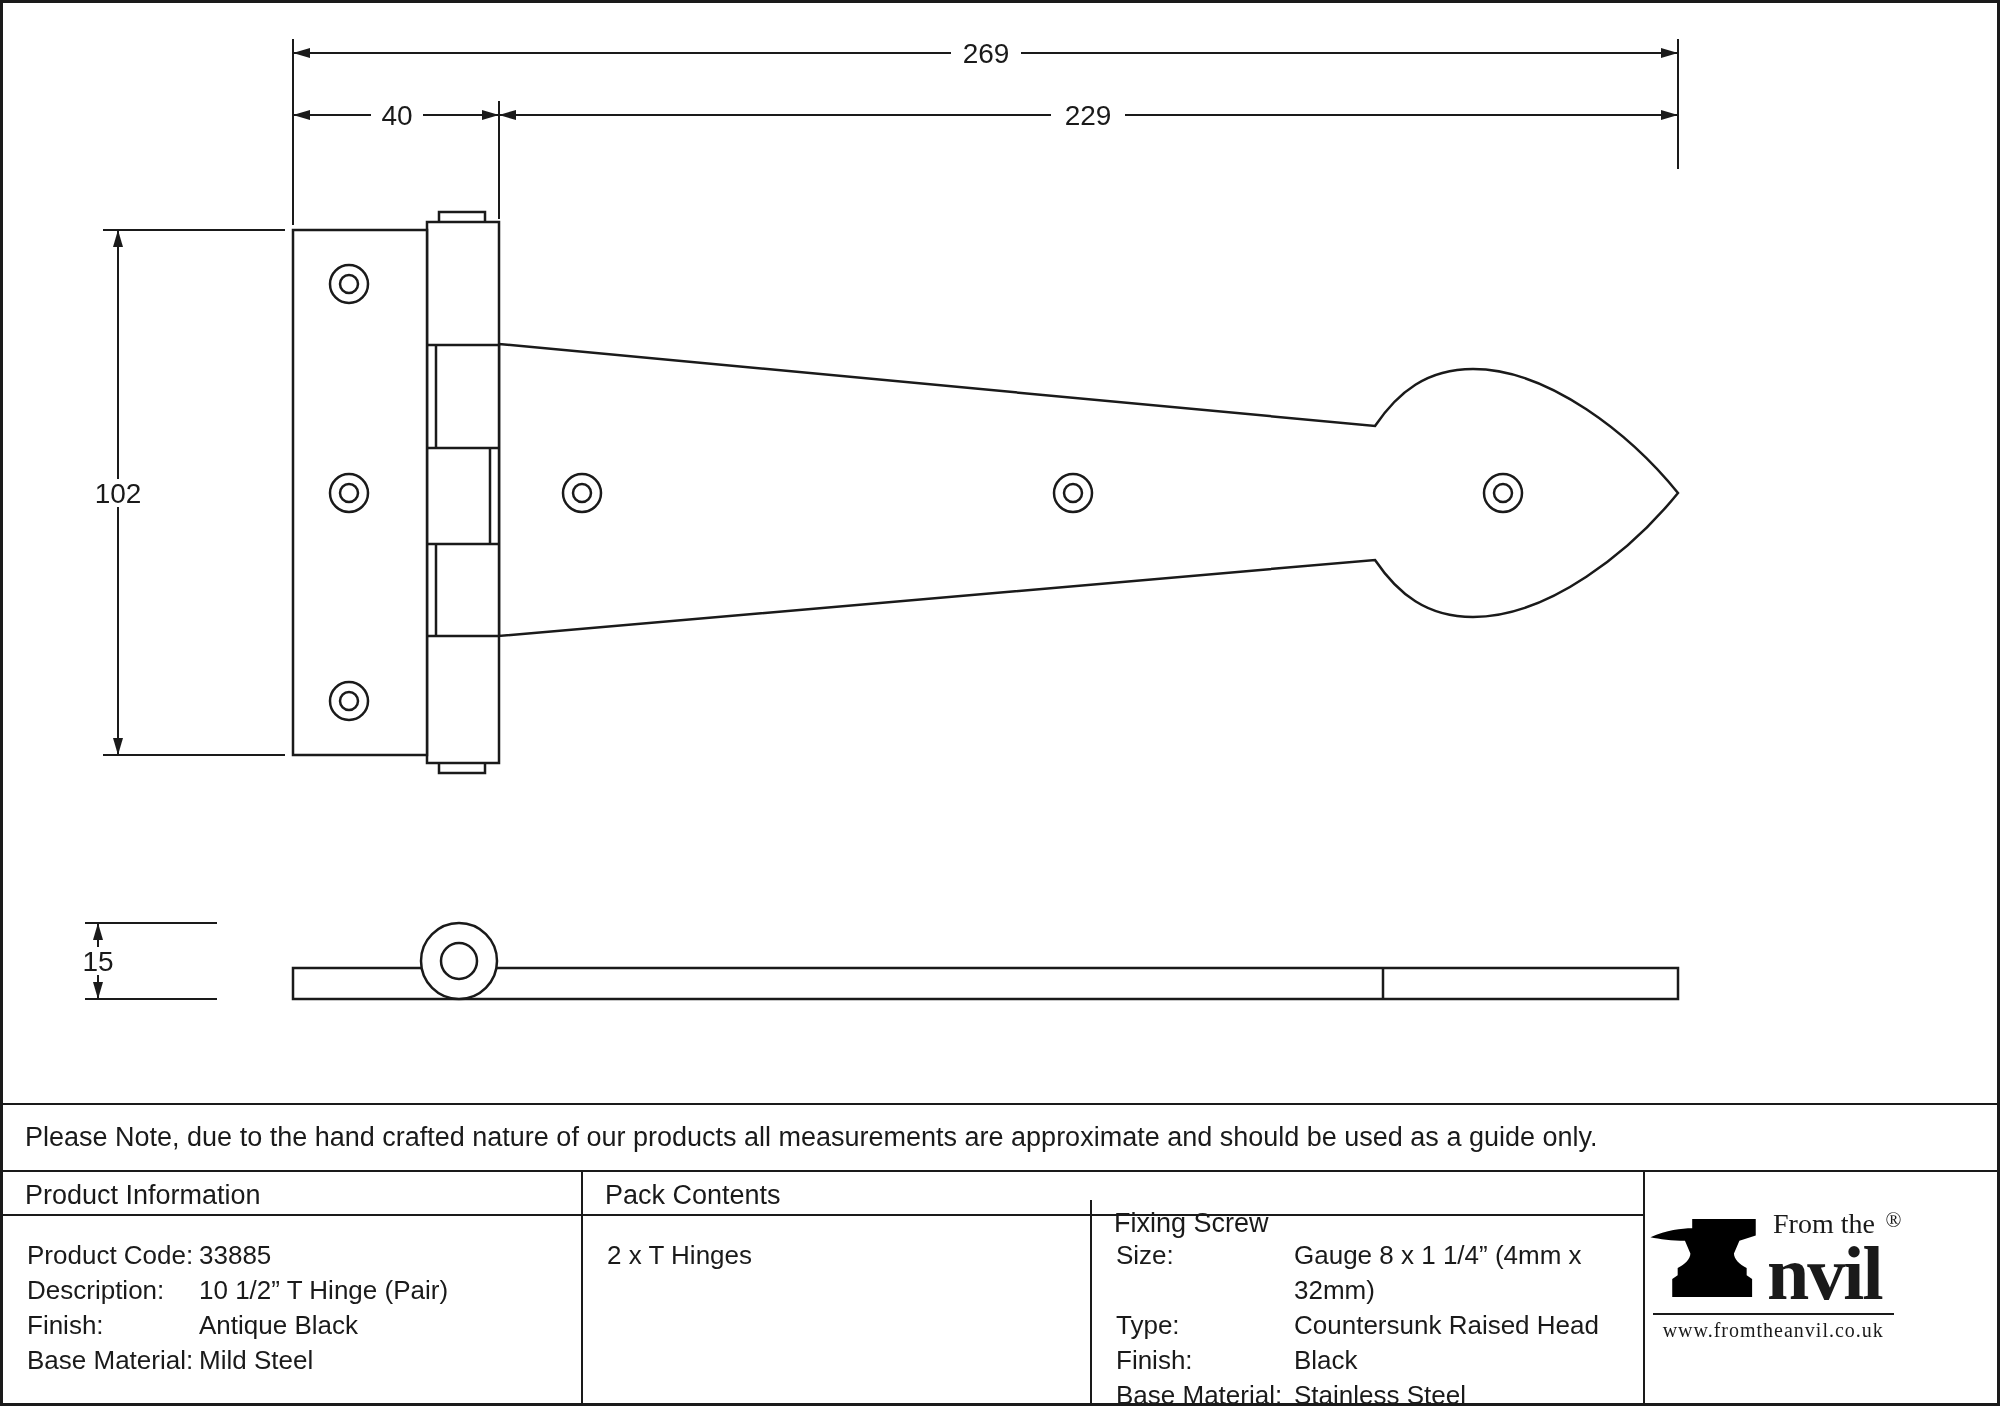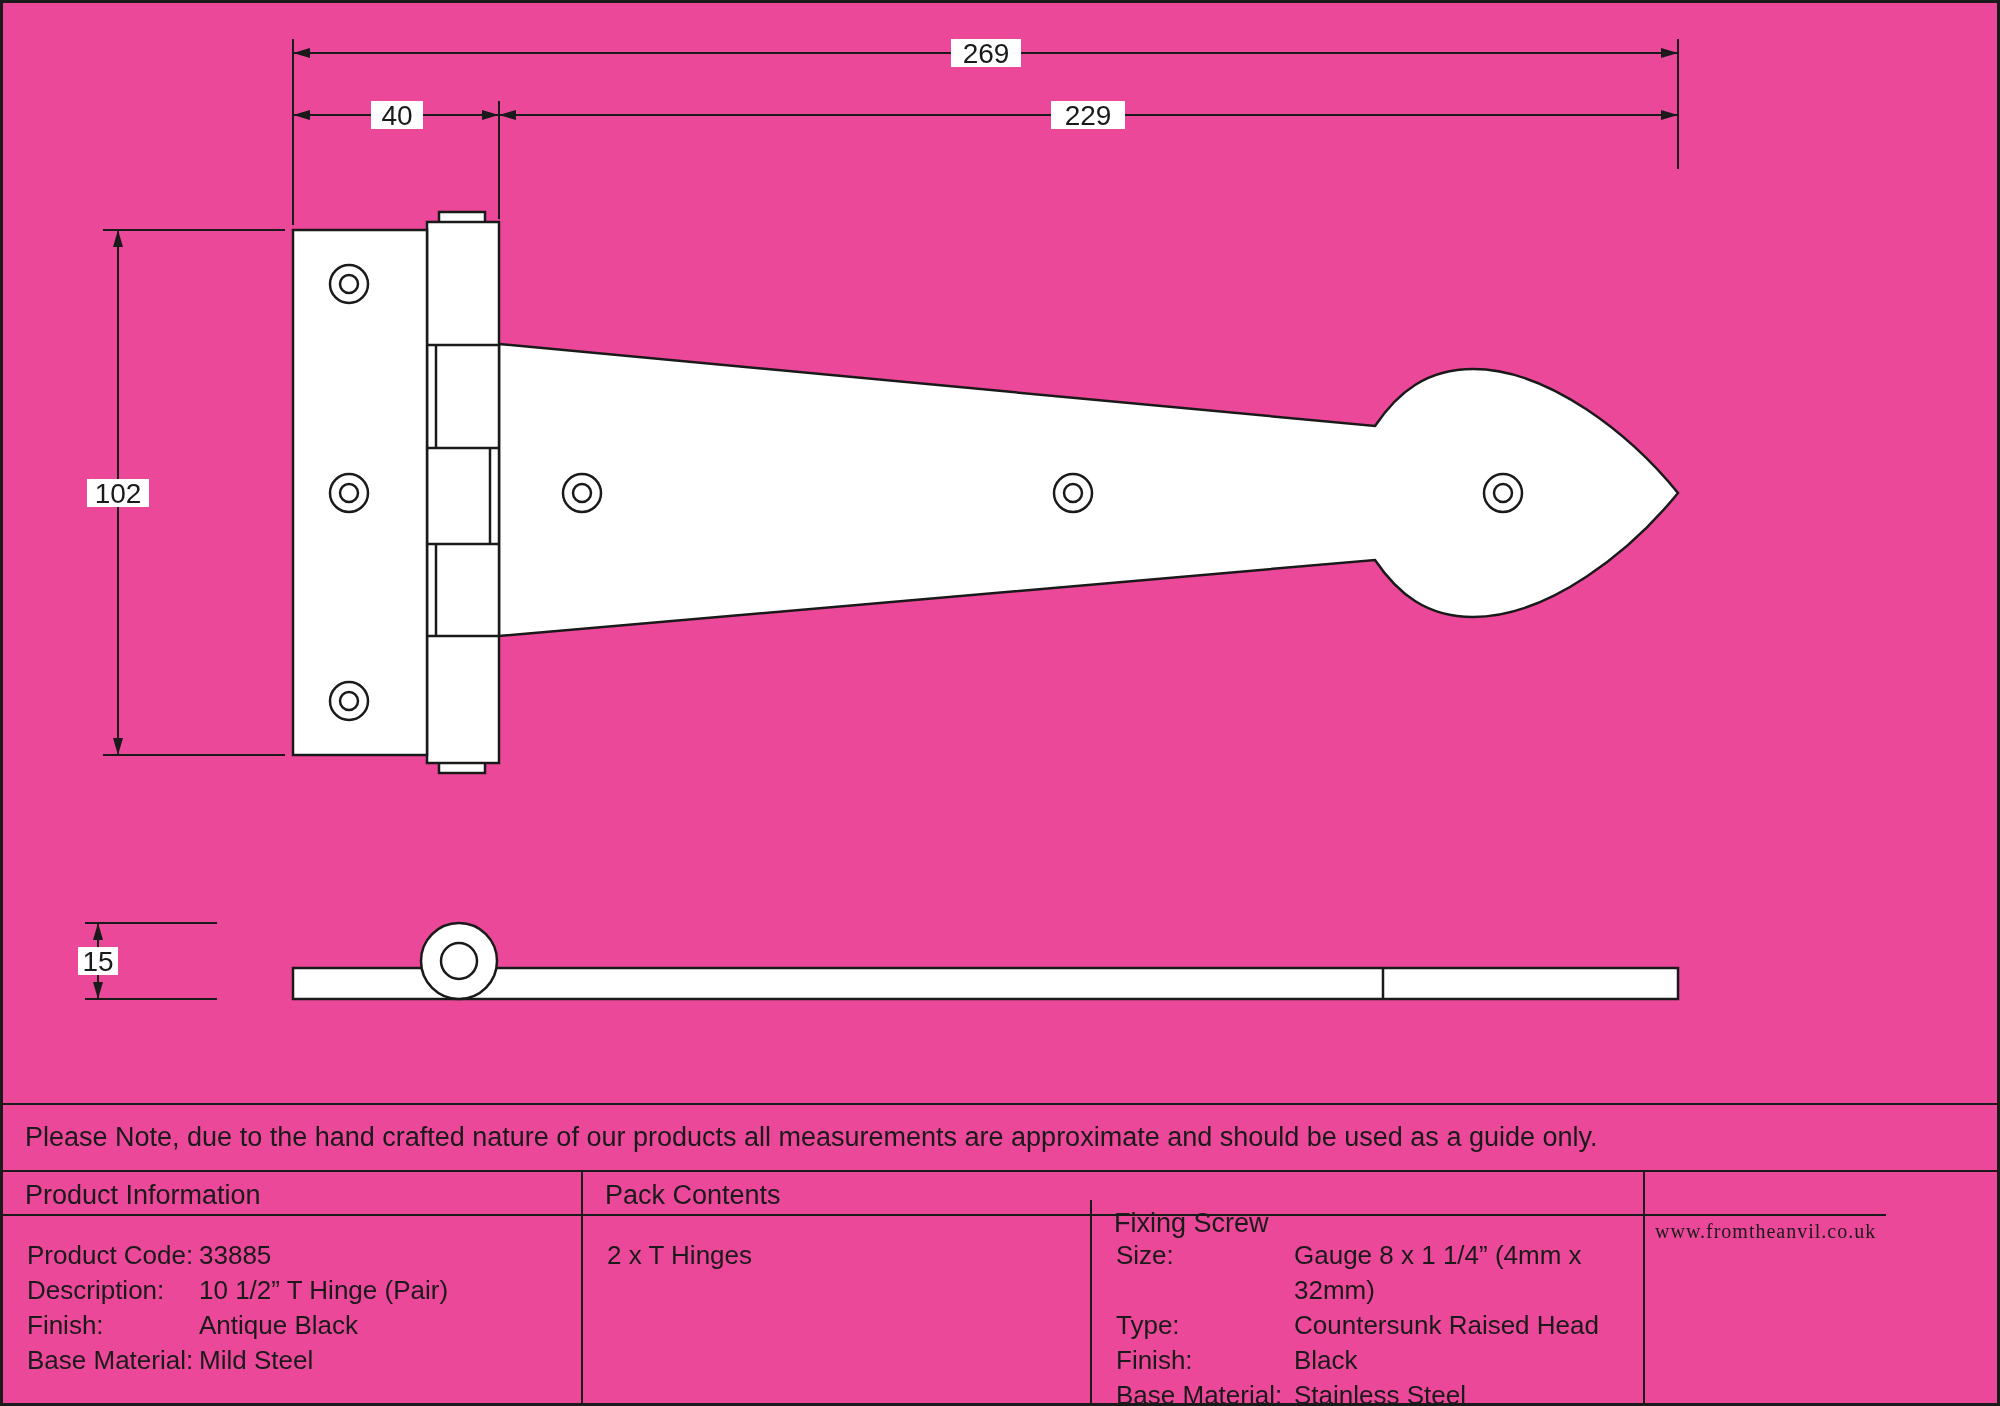--- a/index.html
+++ b/index.html
@@ -1,19 +1,19 @@
 <!DOCTYPE html>
 <html><head>
 <meta charset="utf-8">
 <style>
   * { margin: 0; padding: 0; box-sizing: border-box; }
   html, body { background: #e8e8e8; }
   .page {
     width: 2000px; height: 1406px;
-    background: #ec4899;
+    background: #ffffff;
     border: 3px solid #1a1a1a;
     position: relative;
     font-family: "Liberation Sans", sans-serif;
     color: #1a1a1a;
     overflow: hidden;
   }
   svg.drawing { display: block; width: 1994px; height: 1100px; }
   svg.drawing text {
     font-family: "Liberation Sans", sans-serif;
     font-size: 28px;
@@ -236,17 +236,36 @@
         <span class="kv-label">Finish:</span>
         <span class="kv-value">Black</span>
       </div>
       <div class="kv-row">
         <span class="kv-label">Base Material:</span>
         <span class="kv-value">Stainless Steel</span>
       </div>
     </div>
 
     <div class="logo-cell">
+      <div class="logo-row">
+        <svg class="anvil-svg" width="118" height="96" viewBox="0 0 130 100">
+          <path fill="#000000" d="M 6 26
+                   C 24 18 40 16 52 16
+                   L 52 6 L 122 6 L 122 24 L 104 30
+                   L 98 44
+                   C 98 50 104 56 112 60
+                   L 112 68 L 118 72 L 118 92
+                   L 30 92 L 30 72 L 36 68 L 36 60
+                   C 44 56 50 50 50 44
+                   L 44 30
+                   C 30 30 16 28 6 26 Z"></path>
+        </svg>
+        <div class="logo-right">
+          <div class="from-the">From the</div>
+          <div class="nvil">nvil</div>
+        </div>
+        <div class="reg">®</div>
+      </div>
       <div class="logo-url">www.fromtheanvil.co.uk</div>
     </div>
 
   </div>
 </div>
 
 </body></html>

